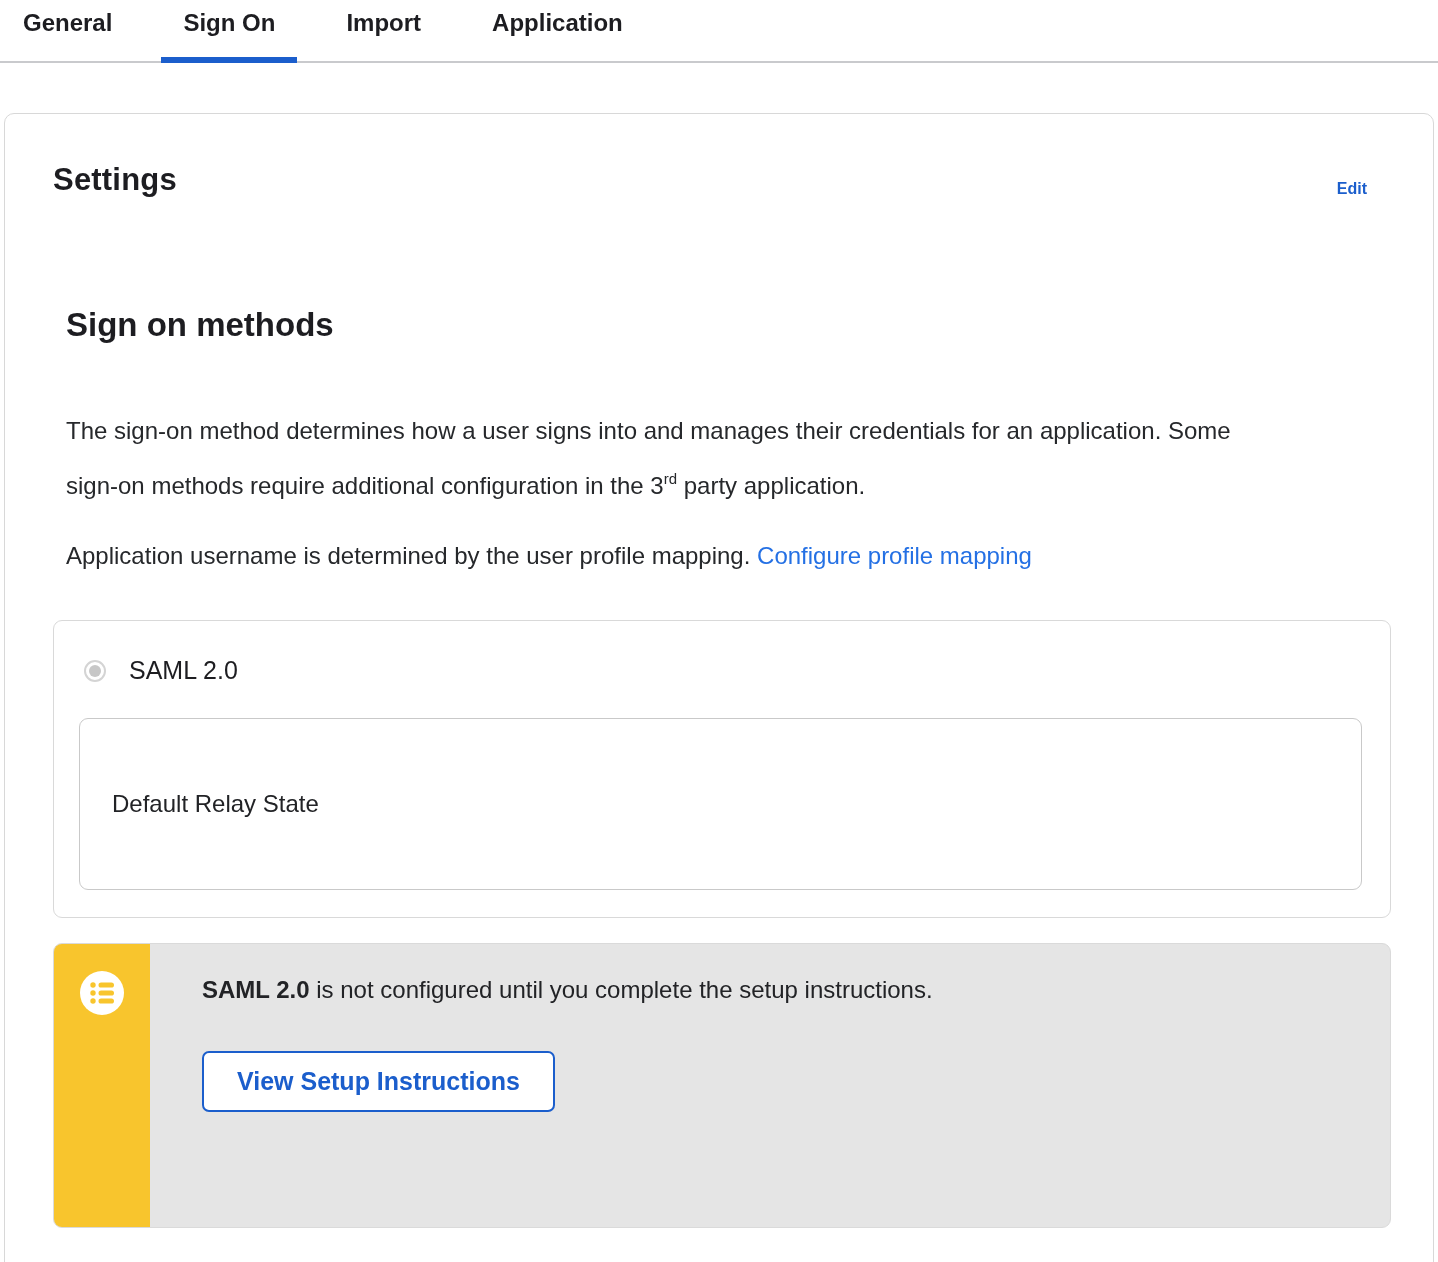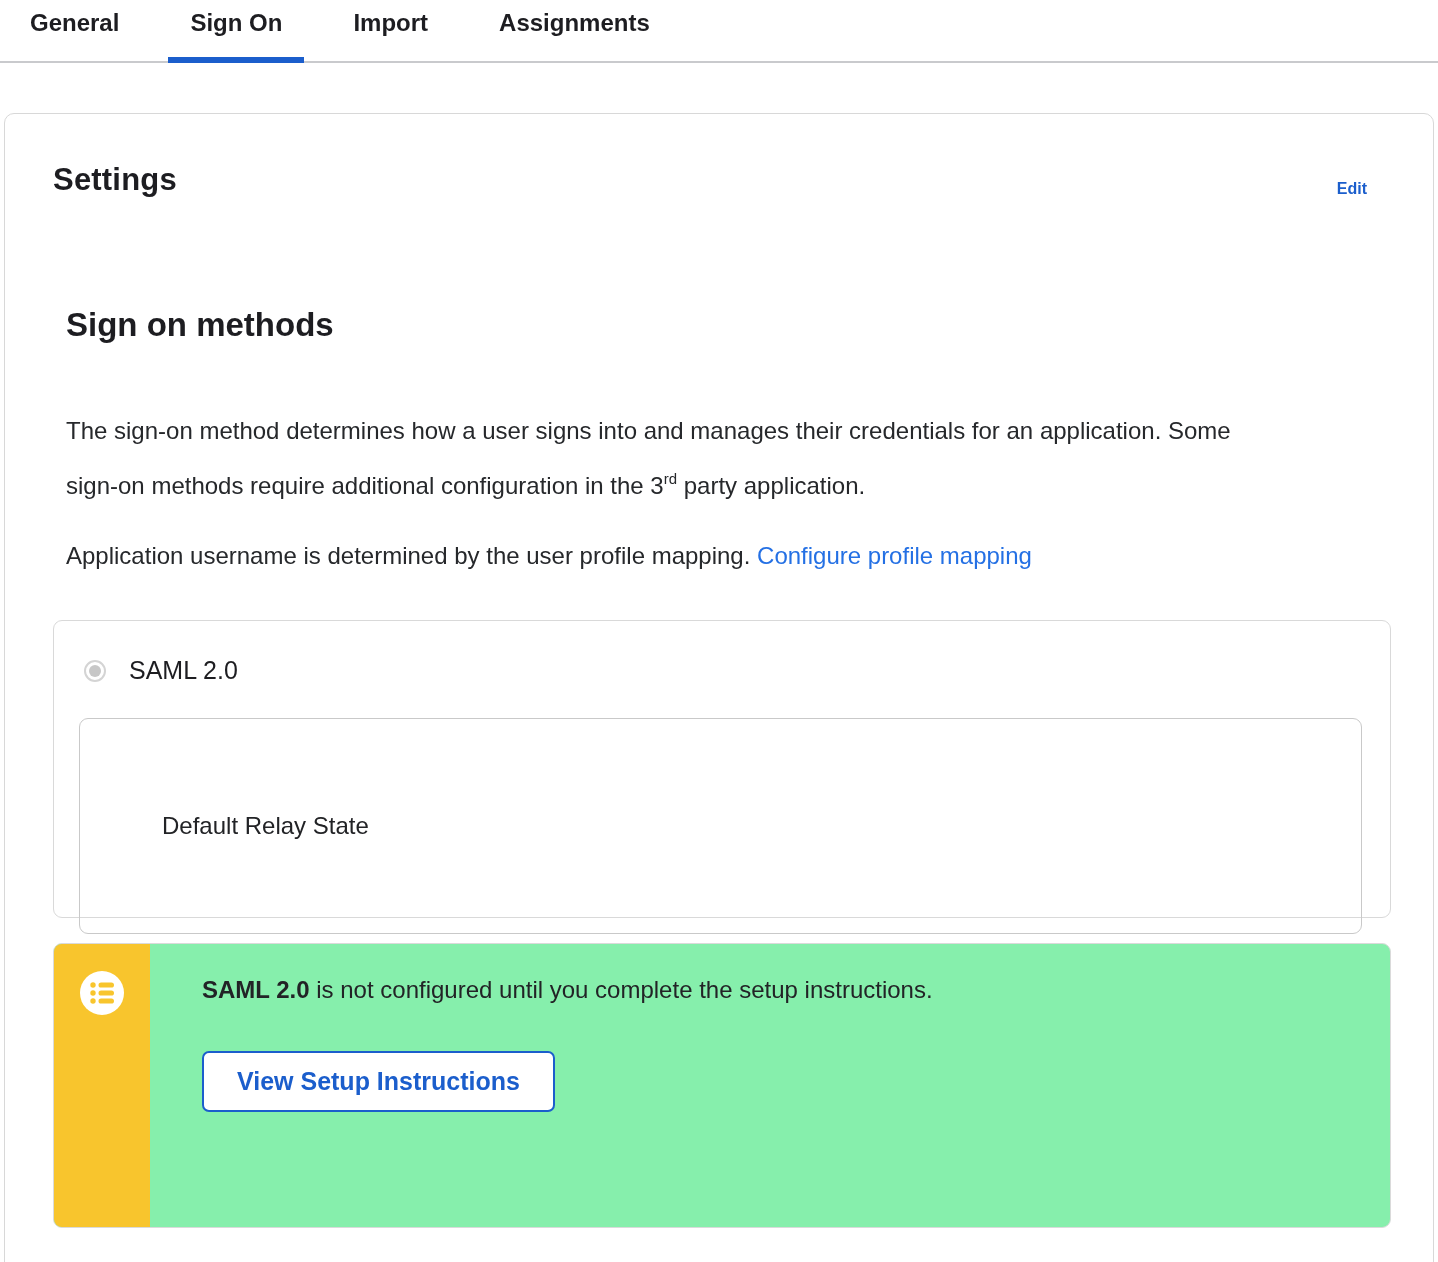--- a/index.html
+++ b/index.html
@@ -2,62 +2,62 @@
 <html style="--accent-blue: #1b5ecc; --link-blue: #2470e4; --warning-yellow: #f8c52d; --text-dark: #1d1d21;"><head>
 <meta charset="utf-8">
 <style>
   * { margin:0; padding:0; box-sizing:border-box; }
   html,body {
     width:1438px; height:1262px; background:#fff; overflow:hidden;
     font-family:"Liberation Sans", sans-serif;
     color:var(--text-dark,#1d1d21);
   }
   
-  .tabbar { display:flex; align-items:stretch; height:63px; border-bottom:2px solid #c9cacd; padding-left:8px; }
+  .tabbar { display:flex; align-items:stretch; height:63px; border-bottom:2px solid #c9cacd; padding-left:1px; }
   .tab { position:relative; font-size:24px; font-weight:700; padding:9px 22px 0; margin-right:27px; color:#1d1d21; cursor:pointer; white-space:nowrap; }
   .tab.active::after { content:""; position:absolute; left:0; right:0; bottom:-2px; height:6px; background:var(--accent-blue,#1b5ecc); }
   
   .card { position:absolute; left:4px; top:113px; width:1430px; height:1240px;
     border:1px solid #d8d8d8; border-radius:10px; background:#fff; padding:48px 42px 0 48px; }
   .card-header { display:flex; justify-content:space-between; align-items:flex-end; }
   .card-title { font-size:31px; font-weight:700; letter-spacing:.2px; }
   .edit-link { font-size:16px; font-weight:700; color:var(--accent-blue,#1b5ecc); text-decoration:none; margin:8px 24px 0 0; cursor:pointer; }
   .section { margin-left:13px; }
   .section-title { font-size:33px; font-weight:700; margin-top:108px; }
   .para { font-size:24px; line-height:49px; max-width:1170px; margin-top:62px; color:#26282b; }
   .para2 { margin-top:21px; max-width:1260px; }
   .para sup { font-size:15px; position:relative; top:-1px; }
   a.inline-link { color:var(--link-blue,#2470e4); text-decoration:none; cursor:pointer; }
   
   .option-box { margin-top:40px; border:1px solid #d9d9d9; border-radius:9px; height:298px; padding:35px 28px 0 25px; }
   .radio-row { display:flex; align-items:center; gap:23px; margin-left:5px; }
   .radio { width:22px; height:22px; border-radius:50%; border:2px solid #d4d4d4; background:#fff; position:relative; flex:none; cursor:pointer; }
   .radio::after { content:""; position:absolute; inset:3px; border-radius:50%; background:#c7c7c7; }
   .radio-label { font-size:25px; color:#1d1d21; }
-  .field-box { margin-top:33px; border:1px solid #c9c9c9; border-radius:9px; height:216px; display:flex; align-items:center; padding-left:82px; }
+  .field-box { margin-top:33px; border:1px solid #c9c9c9; border-radius:9px; height:172px; display:flex; align-items:center; padding-left:32px; }
   .field-label { font-size:24px; color:#222326; }
   
-  .banner { margin-top:25px; border:1px solid #dadada; border-radius:9px; height:285px; display:flex; overflow:hidden; background:#86efac; }
+  .banner { margin-top:25px; border:1px solid #dadada; border-radius:9px; height:285px; display:flex; overflow:hidden; background:#e5e5e5; }
   .banner-strip { width:96px; flex:none; background:var(--warning-yellow,#f8c52d); display:flex; justify-content:center; align-items:flex-start; padding-top:27px; }
   .banner-body { padding:32px 20px 0 52px; }
   .banner-line { font-size:24px; color:#222326; }
   .b { font-weight:700; }
   .setup-btn { display:block; margin-top:47px; height:61px; padding:0 33px;
     border:2px solid var(--accent-blue,#1b5ecc); border-radius:7px; background:#fff;
     color:var(--accent-blue,#1b5ecc); font-family:inherit; font-size:25px; font-weight:700; cursor:pointer; }
   .banner-line3 { margin-top:42px; }
 </style>
 </head>
 <body>
 
 <nav class="tabbar">
   <div class="tab">General</div>
   <div class="tab active">Sign On</div>
   <div class="tab">Import</div>
-  <div class="tab">Assignments</div>
+  <div class="tab">Application</div>
 </nav>
 
 <section class="card">
   <div class="card-header">
     <h1 class="card-title">Settings</h1>
     <a class="edit-link">Edit</a>
   </div>
 
   <div class="section">
     <h2 class="section-title">Sign on methods</h2>

